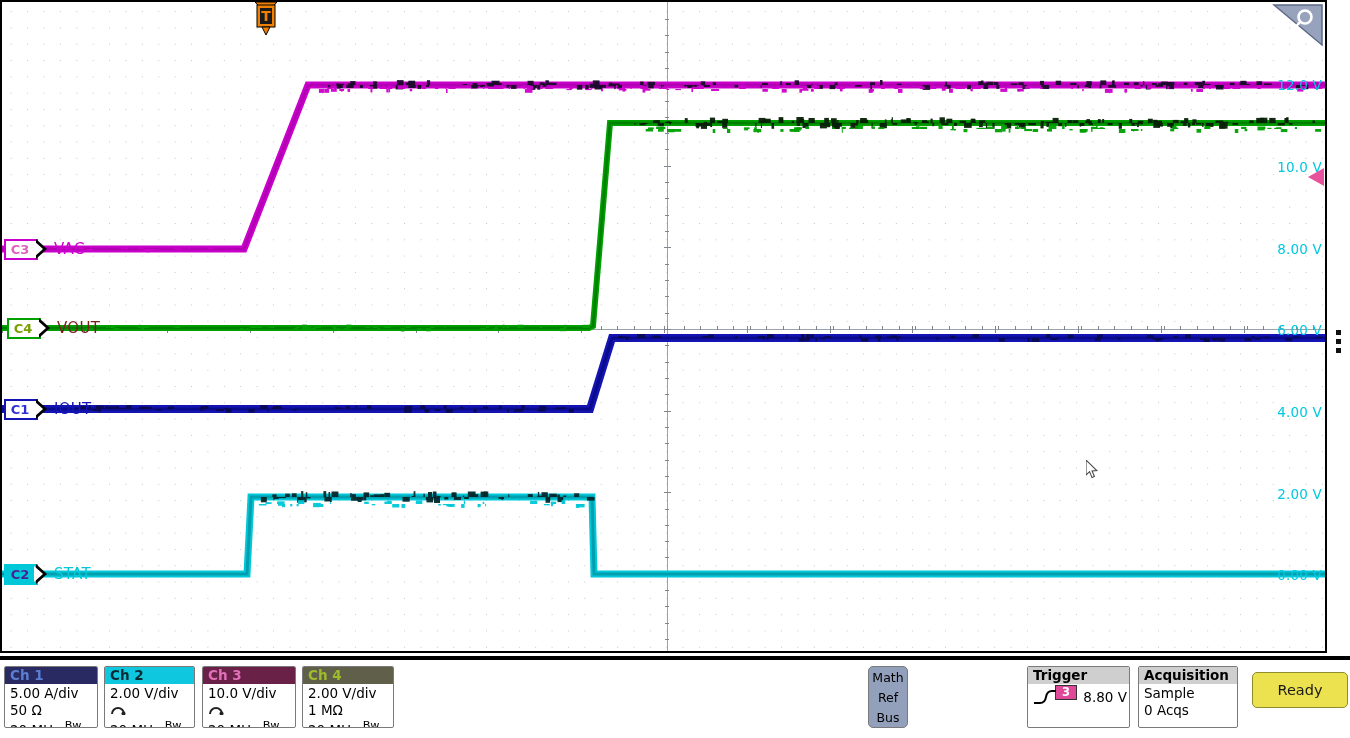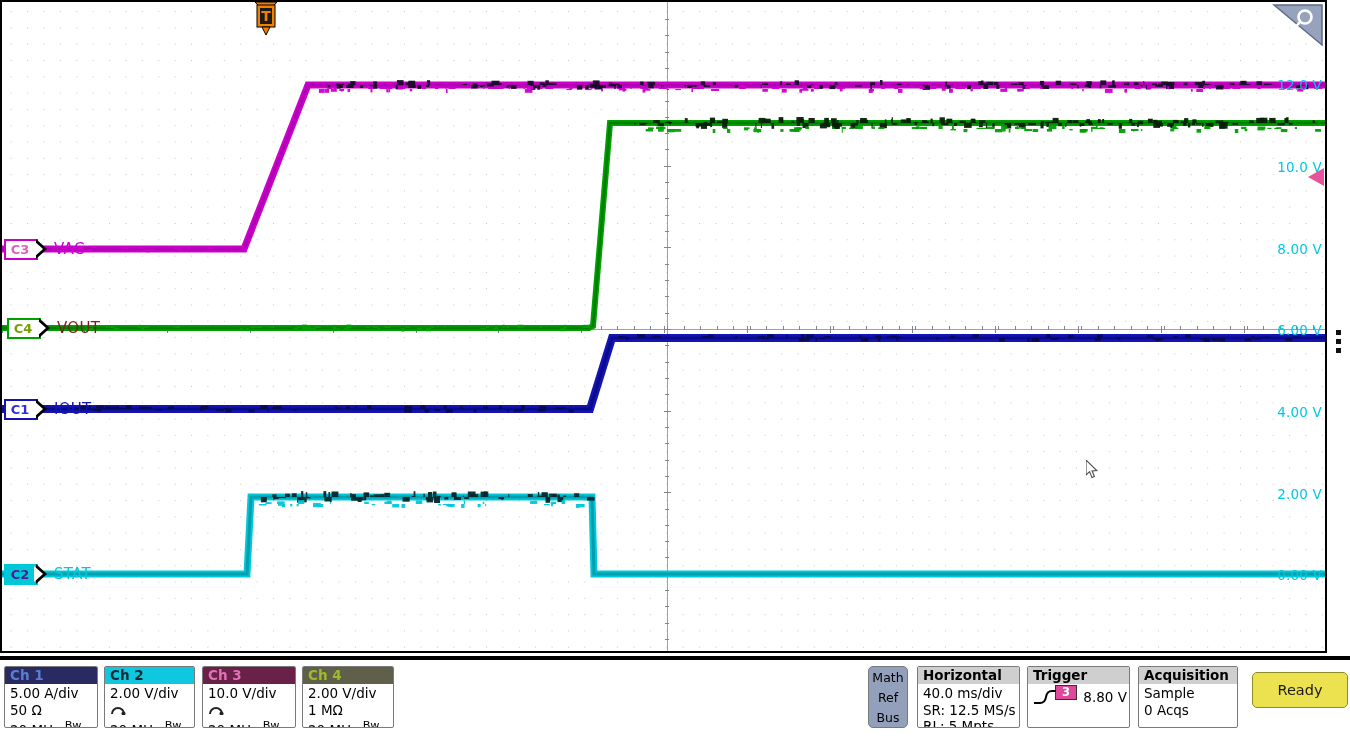--- a/index.html
+++ b/index.html
@@ -1198,28 +1198,20 @@
         </div>
       </div>
     </div>
 
     <div id="mathbox">
       <div>Math</div>
       <div>Ref</div>
       <div>Bus</div>
     </div>
 
-    <div class="card" id="card-horiz" style="left:917px;width:103px;height:62px;">
-      <div class="hdr" style="background:#cfcfcf;">Horizontal</div>
-      <div class="body">
-        <div>40.0 ms/div</div>
-        <div>SR: 12.5 MS/s</div>
-        <div>RL: 5 Mpts</div>
-      </div>
-    </div>
 
     <div class="card" id="card-trig" style="left:1027px;width:103px;height:62px;">
       <div class="hdr" style="background:#cfcfcf;">
         <span>Trigger</span>
         <span class="trigbadge">3</span>
       </div>
       <div class="body" style="padding-top:5px;">
         <div>
           <span class="slopeicon">
             <svg width="24" height="15" viewBox="0 0 24 15">

